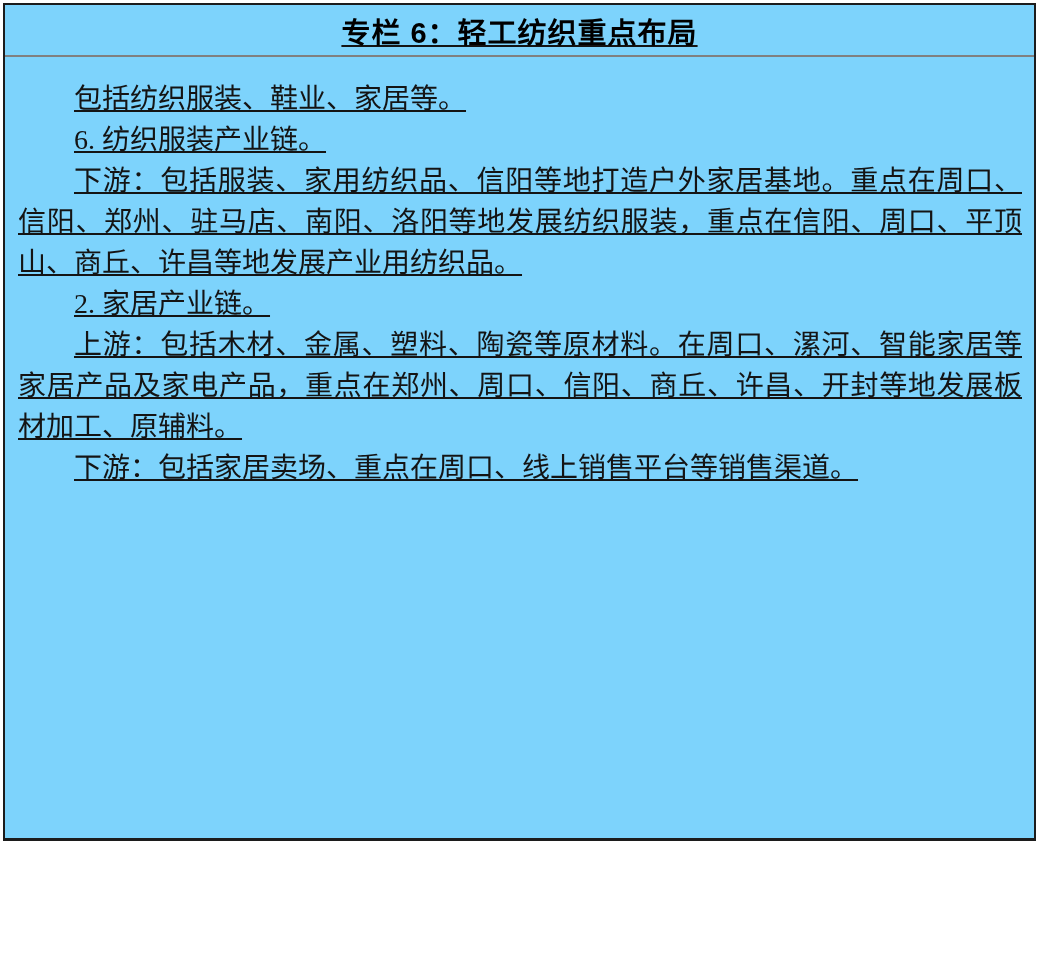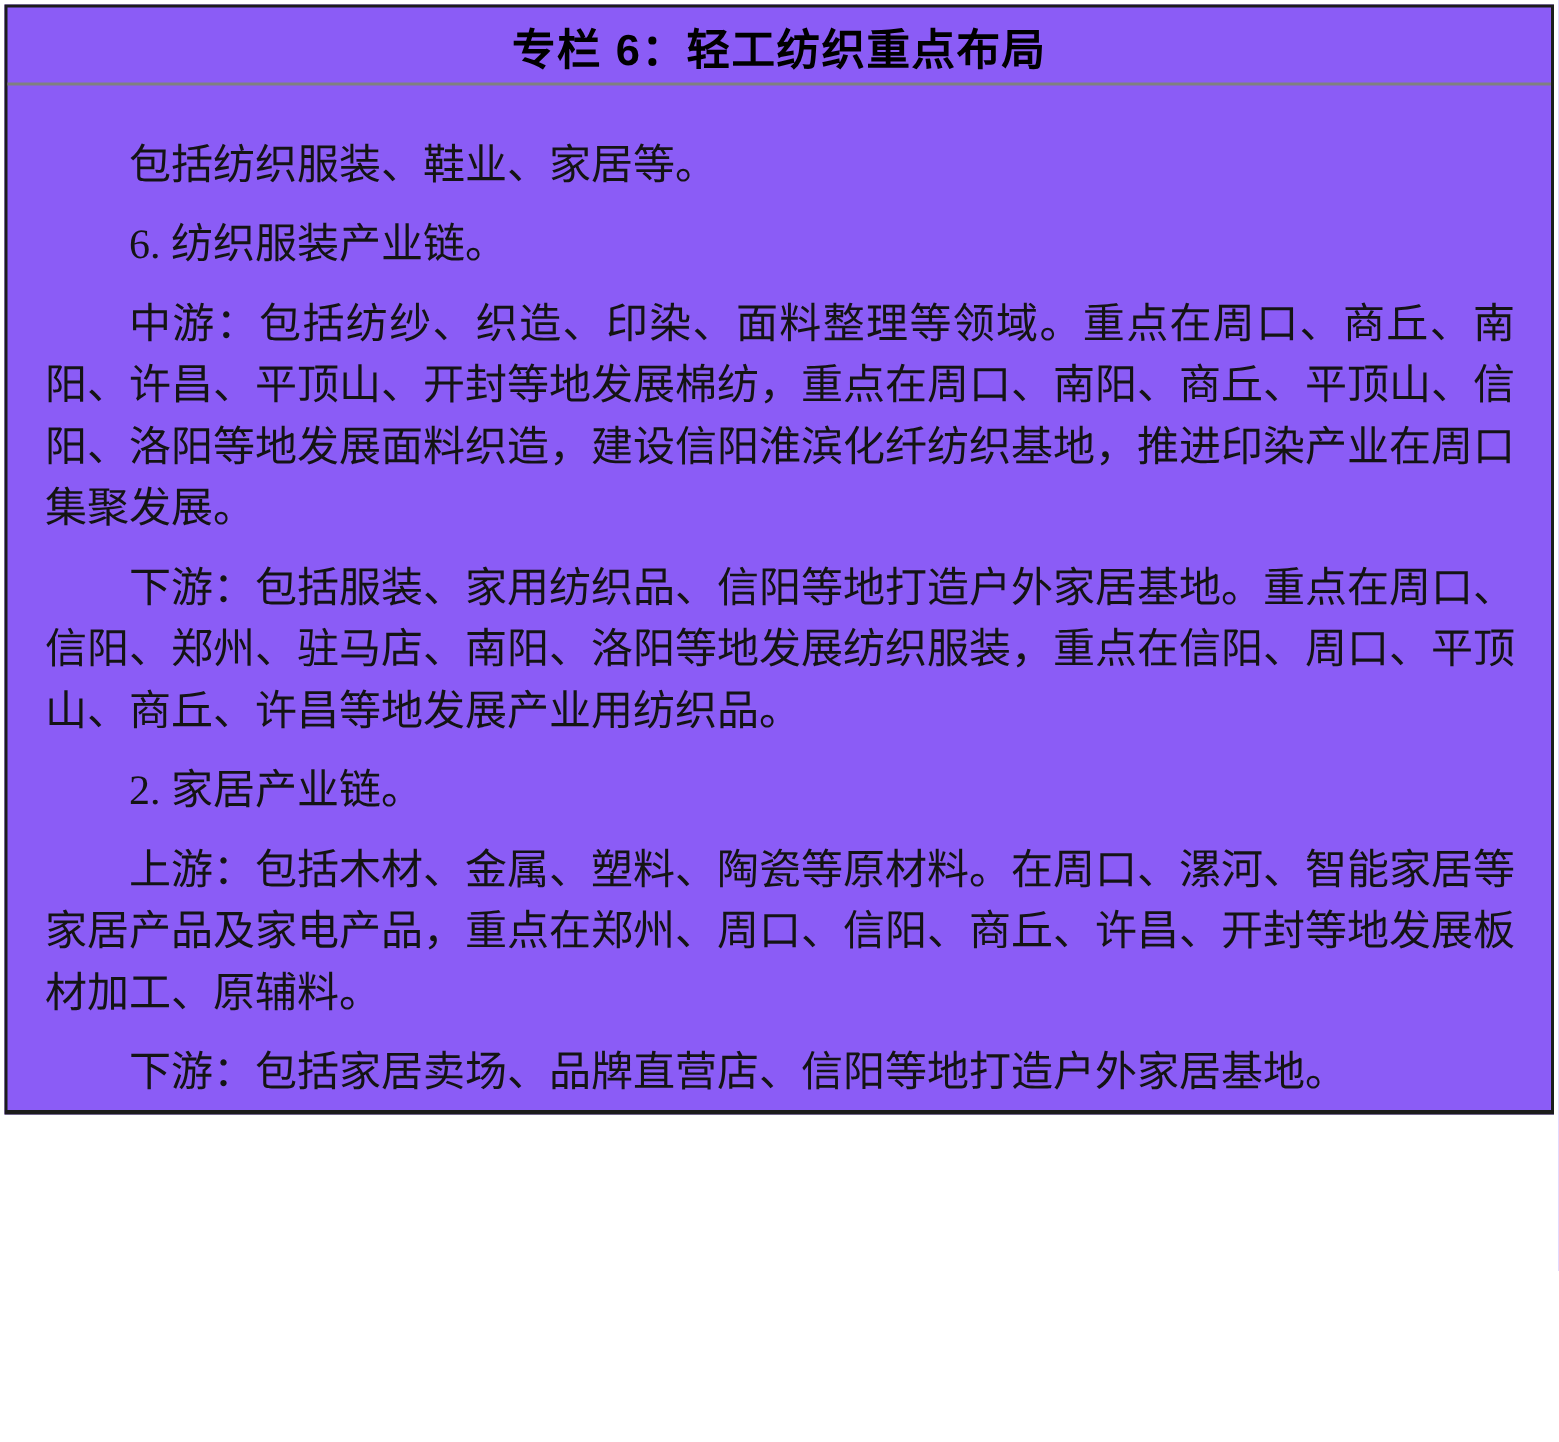--- a/index.html
+++ b/index.html
@@ -12,25 +12,26 @@
     height: 961px;
     position: relative;
     font-family: "Liberation Serif", "DejaVu Serif", serif;
     color: #141414;
   }
   .panel {
     position: absolute;
     left: 3px;
     top: 3px;
     width: 1033px;
-    height: 740px;
+    height: 838px;
     box-sizing: border-box;
     border: 2px solid #1c1c1c;
     border-bottom-width: 3px;
-    background: #8b5cf6;
+    background: #7dd3fc;
+    text-decoration: underline;
   }
   .panel-title {
     height: 52px;
     box-sizing: border-box;
     border-bottom: 2px solid #808080;
     display: flex;
     align-items: center;
     justify-content: center;
     font-family: "Liberation Sans", "DejaVu Sans", sans-serif;
     font-weight: bold;
@@ -38,32 +39,31 @@
     letter-spacing: 1px;
     color: #000000;
   }
   .panel-body {
     padding: 21px 12px 0 13px;
     font-size: 28px;
     line-height: 41px;
     text-align: justify;
   }
   .panel-body p {
-    margin: 12px;
+    margin: 0;
     padding: 0;
     text-indent: 2em;
   }
 </style>
 </head>
 <body>
 
 <div class="panel">
   <div class="panel-title">专栏 6：轻工纺织重点布局</div>
   <div class="panel-body">
     <p>包括纺织服装、鞋业、家居等。</p>
     <p>6. 纺织服装产业链。</p>
-    <p>中游：包括纺纱、织造、印染、面料整理等领域。重点在周口、商丘、南阳、许昌、平顶山、开封等地发展棉纺，重点在周口、南阳、商丘、平顶山、信阳、洛阳等地发展面料织造，建设信阳淮滨化纤纺织基地，推进印染产业在周口集聚发展。</p>
     <p>下游：包括服装、家用纺织品、信阳等地打造户外家居基地。重点在周口、信阳、郑州、驻马店、南阳、洛阳等地发展纺织服装，重点在信阳、周口、平顶山、商丘、许昌等地发展产业用纺织品。</p>
     <p>2. 家居产业链。</p>
     <p>上游：包括木材、金属、塑料、陶瓷等原材料。在周口、漯河、智能家居等家居产品及家电产品，重点在郑州、周口、信阳、商丘、许昌、开封等地发展板材加工、原辅料。</p>
-    <p>下游：包括家居卖场、品牌直营店、信阳等地打造户外家居基地。</p>
+    <p>下游：包括家居卖场、重点在周口、线上销售平台等销售渠道。</p>
   </div>
 </div>
 
 </body></html>

